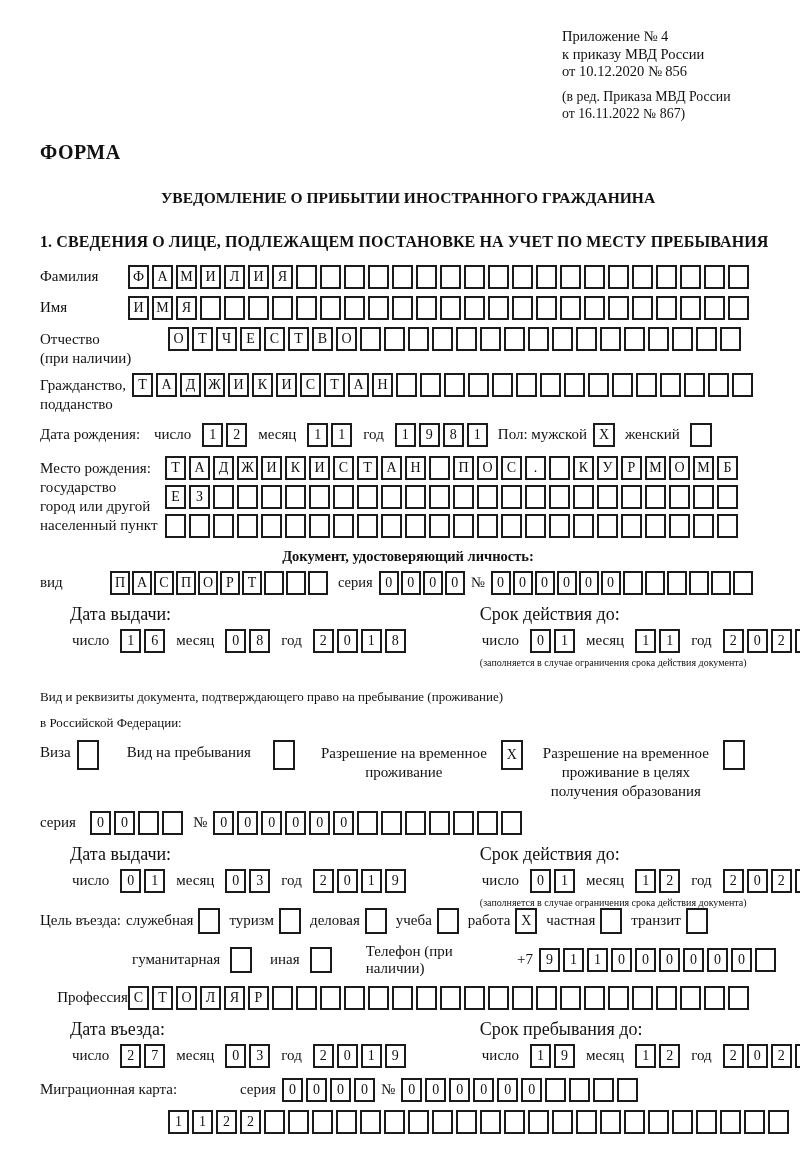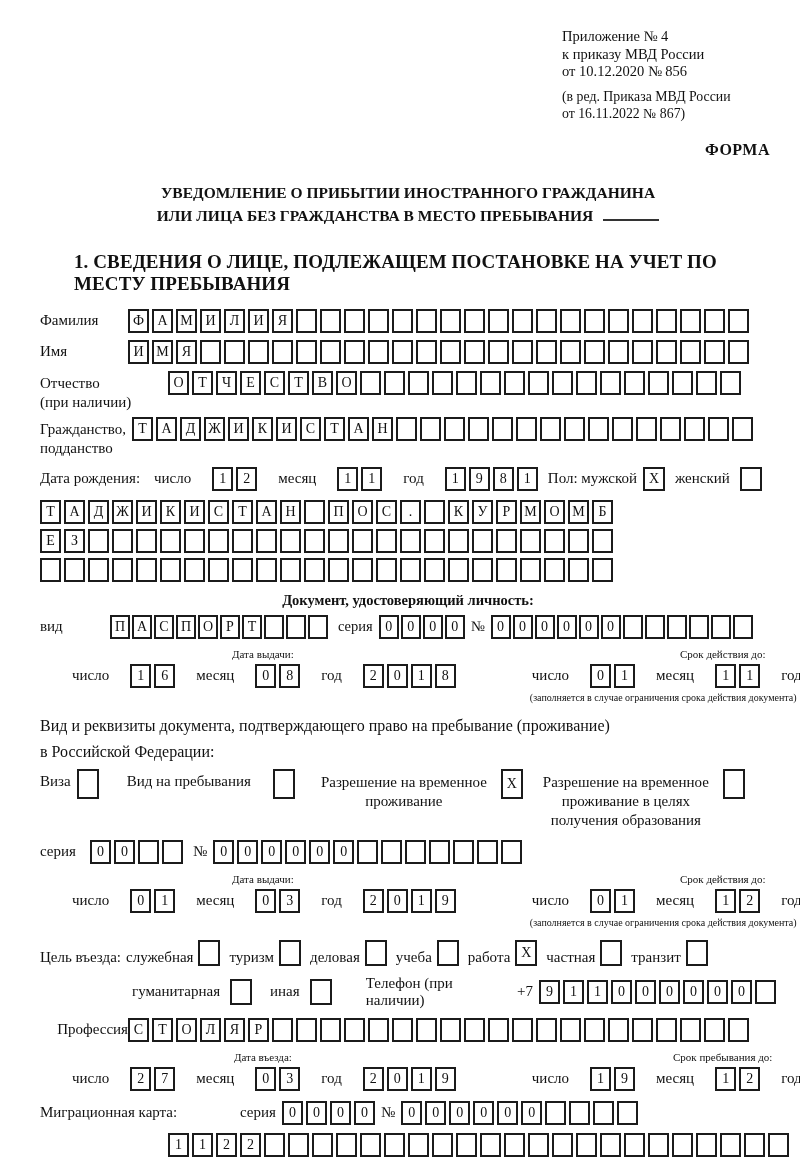--- a/index.html
+++ b/index.html
@@ -8,26 +8,26 @@
     width:800px; height:1163px; overflow:hidden;
     color:#111;
     font-family:"Liberation Serif","DejaVu Serif",serif;
     font-size:15px;
   }
   .page { padding:28px 24px 0 40px; position:relative; }
 
   
   .appendix { width:200px; margin-left:auto; margin-right:14px; font-size:14.5px; line-height:17.5px; }
   .appendix .amend { margin-top:7px; font-size:13.8px; }
-  .forma { text-align:right; font-weight:bold; font-size:16px; margin:18px 6px 0 0; letter-spacing:0.5px; }
+  .forma { text-align:left; font-weight:bold; font-size:20px; margin:18px 6px 0 0; letter-spacing:0.5px; }
 
   .title { text-align:center; font-weight:bold; font-size:15.5px; line-height:23px; margin-top:22px; }
   .title .blank { display:inline-block; width:56px; height:13px; border-bottom:2px solid #333; margin-left:10px; }
 
-  .sec-heading { font-weight:bold; font-size:19px; margin-top:24px; letter-spacing:0.1px;margin-left:34px; }
+  .sec-heading { font-weight:bold; font-size:16px; margin-top:24px; letter-spacing:0.1px; }
 
   
   .frow { display:flex; align-items:flex-start; margin-top:7px; }
   .vmid { align-items:center; }
   .lbl { flex:none; padding-top:3px; }
   .lbl2 { line-height:19px; }
   .cells { display:flex; gap:3px; flex:none; }
   .cell {
     flex:none; width:21px; height:24px; border:2px solid #1b1b1b;
     display:flex; align-items:center; justify-content:center;
@@ -40,34 +40,34 @@
     align-items:center; justify-content:center; font-size:14px; background:#fff;
   }
   .gap6 { width:6px; flex:none; } .gap10 { width:10px; flex:none; }
 
   .w88 { width:88px; } .w128 { width:128px; } .w92 { width:92px; } .w125 { width:125px; }
 
   .stackrows { display:flex; flex-direction:column; gap:5px; }
 
   .doc-heading { text-align:center; font-weight:bold; font-size:14.5px; margin-top:10px; }
 
-  .dgroup { display:flex; align-items:center; gap:19px; flex:none; }
+  .dgroup { display:flex; align-items:center; gap:9px; flex:none; }
   .dgroup .t { padding:0 2px; }
 
   .datecols { display:flex; margin-top:9px; }
-  .datecol-h { text-align:center; font-size:11px; margin-bottom:4px; }
+  .datecol-h { font-size:18px; margin-bottom:4px; }
   .note { font-size:10px; margin-top:4px; }
 
-  .resident-text { margin-top:10px; line-height:26px; font-size:16px; }
+  .resident-text { margin-top:16px; line-height:26px; font-size:13px; }
 
   .optrow { display:flex; align-items:flex-start; margin-top:4px; }
   .optlabel { padding-top:4px; }
   .optcenter { text-align:center; line-height:19px; padding-top:4px; }
 
-  .purpose-row { display:flex; align-items:flex-end; margin-top:12px; }
+  .purpose-row { display:flex; align-items:center; }
   .purpose-row .plabel { margin-right:5px; }
   .purpose-row .checkbox { margin-right:9px; }
   .phone-row { display:flex; align-items:center; margin-top:9px; margin-left:92px; }
 
   .mini { font-size:14.5px; }
 </style>
 </head>
 <body>
 
 <div class="page">
@@ -78,21 +78,20 @@
     <div>от 10.12.2020 № 856</div>
     <div class="amend">
       <div>(в ред. Приказа МВД России</div>
       <div>от 16.11.2022 № 867)</div>
     </div>
   </div>
   <div class="forma">ФОРМА</div>
 
   <div class="title">
     <div>УВЕДОМЛЕНИЕ О ПРИБЫТИИ ИНОСТРАННОГО ГРАЖДАНИНА</div>
-    <div><span>ИЛИ ЛИЦА БЕЗ ГРАЖДАНСТВА В МЕСТО ПРЕБЫВАНИЯ</span><span class="blank"></span></div>
   </div>
 
   <div class="sec-heading">1. СВЕДЕНИЯ О ЛИЦЕ, ПОДЛЕЖАЩЕМ ПОСТАНОВКЕ НА УЧЕТ ПО МЕСТУ ПРЕБЫВАНИЯ</div>
 
   <div class="frow" style="margin-top:14px;font-family:Liberation Serif, serif;">
     <span class="lbl w88">Фамилия</span>
     <span class="cells">
         <span class="cell">Ф</span>
         <span class="cell">А</span>
         <span class="cell">М</span>
@@ -247,20 +246,26 @@
     <span>Пол: мужской</span>
     <span class="gap6"></span>
     <span class="checkbox" style="height:24px;">X</span>
     <span class="gap10"></span>
     <span>женский</span>
     <span class="gap10"></span>
     <span class="checkbox" style="height:24px;"></span>
   </div>
 
   <div class="frow" style="margin-top:9px;">
+    <span class="lbl w125 lbl2">
+      <div>Место рождения:</div>
+      <div>государство</div>
+      <div>город или другой</div>
+      <div>населенный пункт</div>
+    </span>
     <span class="stackrows">
       <span class="cells">
           <span class="cell">Т</span>
           <span class="cell">А</span>
           <span class="cell">Д</span>
           <span class="cell">Ж</span>
           <span class="cell">И</span>
           <span class="cell">К</span>
           <span class="cell">И</span>
           <span class="cell">С</span>

